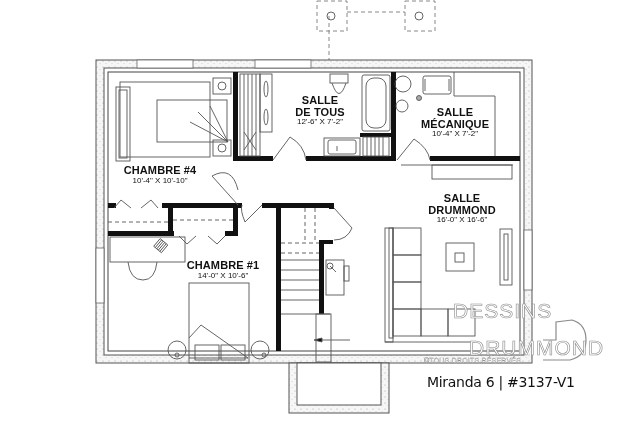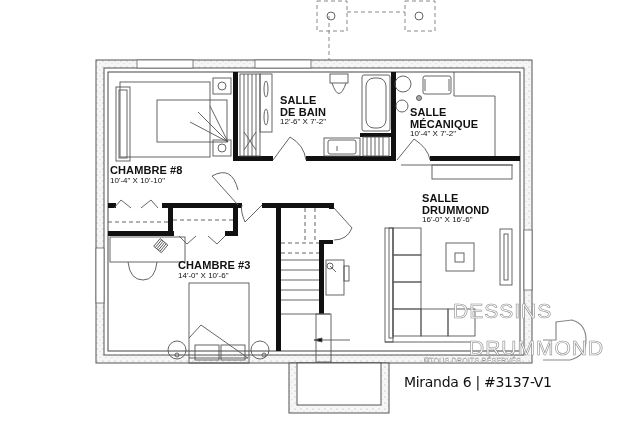--- a/index.html
+++ b/index.html
@@ -1,25 +1,25 @@
 <!DOCTYPE html>
 <html><head>
 <meta charset="utf-8">
 <style>
   html, body { margin: 0; padding: 0; background: #ffffff; }
   body { width: 628px; height: 424px; position: relative; overflow: hidden; font-family: "Liberation Sans", sans-serif; }
   .plan { position: absolute; left: 0; top: 0; width: 628px; height: 424px; }
-  .label { position: absolute; text-align: left; color: #111; line-height: 1.05; }
+  .label { position: absolute; text-align: center; color: #111; line-height: 1.05; }
   .room-name { font-weight: bold; font-size: 11px; letter-spacing: 0.1px; }
   .room-dim { font-size: 8px; }
   .wm { position: absolute; font-family: "Liberation Sans", sans-serif; color: #ffffff; -webkit-text-stroke: 0.6px #8a8a8a; letter-spacing: 1px; }
   .wm1 { left: 453px; top: 299px; font-size: 21px; }
   .wm2 { left: 424px; top: 336px; font-size: 21px; margin-left: 45px; }
   .wm3 { left: 424px; top: 357px; font-size: 7px; letter-spacing: 0.2px; -webkit-text-stroke: 0.3px #8a8a8a; }
-  .caption { position: absolute; left: 404px; top: 374px; font-size: 14px; color: #111; font-family: "DejaVu Sans", sans-serif; letter-spacing: -0.3px; }
+  .caption { position: absolute; left: 427px; top: 374px; font-size: 14px; color: #111; font-family: "DejaVu Sans", sans-serif; letter-spacing: -0.3px; }
 </style>
 </head>
 <body>
 
 <svg class="plan" viewBox="0 0 628 424" xmlns="http://www.w3.org/2000/svg">
   <defs>
     <pattern id="stip" width="6" height="6" patternUnits="userSpaceOnUse">
       <rect width="6" height="6" fill="#f6f6f6"></rect>
       <circle cx="1" cy="1" r="0.5" fill="#999"></circle>
       <circle cx="4" cy="3.5" r="0.4" fill="#aaa"></circle>
@@ -219,44 +219,44 @@
     <rect x="500" y="229" width="12" height="56"></rect>
     <rect x="504" y="234" width="4" height="46"></rect>
   </g>
 
   <g fill="none" stroke="#8a8a8a" stroke-width="1.2">
     <path d="M543 340 L556 340 L556 322 L572 320 Q586 324 586 340 Q586 356 570 360 L543 360"></path>
   </g>
 </svg>
 
 <div class="label" style="left:110px; top:165px; width:100px;">
-  <div class="room-name">CHAMBRE #8</div>
+  <div class="room-name">CHAMBRE #4</div>
   <div class="room-dim">10'-4" X 10'-10"</div>
 </div>
 
 <div class="label" style="left:280px; top:95px; width:80px;">
   <div class="room-name">SALLE</div>
-  <div class="room-name">DE BAIN</div>
+  <div class="room-name">DE TOUS</div>
   <div class="room-dim">12'-6" X 7'-2"</div>
 </div>
 
 <div class="label" style="left:410px; top:107px; width:90px;">
   <div class="room-name">SALLE</div>
   <div class="room-name">MÉCANIQUE</div>
   <div class="room-dim">10'-4" X 7'-2"</div>
 </div>
 
 <div class="label" style="left:422px; top:193px; width:80px;">
   <div class="room-name">SALLE</div>
   <div class="room-name">DRUMMOND</div>
   <div class="room-dim">16'-0" X 16'-6"</div>
 </div>
 
 <div class="label" style="left:178px; top:260px; width:90px;">
-  <div class="room-name">CHAMBRE #3</div>
+  <div class="room-name">CHAMBRE #1</div>
   <div class="room-dim">14'-0" X 10'-6"</div>
 </div>
 
 <div class="wm wm1">DESSINS</div>
 <div class="wm wm2">DRUMMOND</div>
 <div class="wm wm3">©TOUS DROITS RÉSERVÉS</div>
 
 <div class="caption">Miranda 6 | #3137-V1</div>
 
 </body></html>

